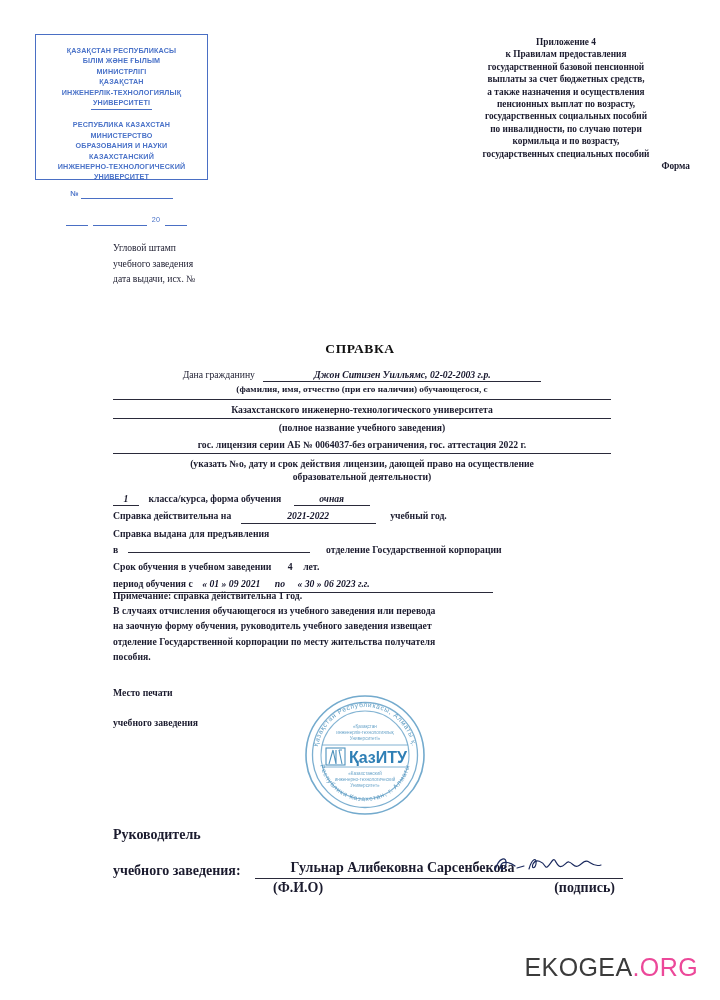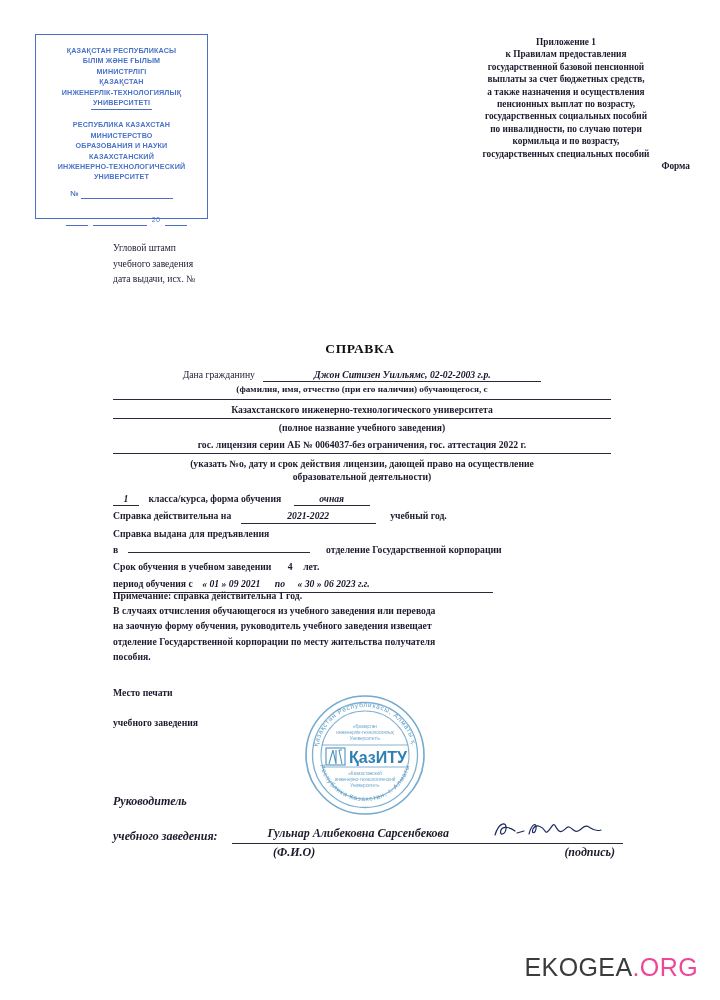--- a/index.html
+++ b/index.html
@@ -18,21 +18,21 @@
     background: #ffffff;
     overflow: hidden;
   }
 
   
   .corner-stamp {
     position: absolute;
     left: 35px;
     top: 34px;
     width: 173px;
-    height: 185px;
+    height: 146px;
     border: 1.6px solid #4a6fc4;
     box-sizing: border-box;
     color: #4a72c8;
     font-family: "Liberation Sans", sans-serif;
     font-size: 7.2px;
     line-height: 10.4px;
     letter-spacing: 0.15px;
     text-align: center;
     padding-top: 11px;
   }
@@ -188,26 +188,25 @@
     top: 678px;
     font-size: 9.7px;
     line-height: 30px;
     font-weight: 700;
     color: #1b1b2e;
   }
 
   .signer-block {
     position: absolute;
     left: 113px;
-    top: 794px;
+    top: 827px;
     width: 510px;
-    font-size: 12px;
-    font-weight: 700;
-    color: #1b1b2e;
-    font-style: italic;
+    font-size: 14px;
+    font-weight: 700;
+    color: #1b1b2e;
   }
   .signer-row1 { margin-bottom: 17px; }
   .signer-row2 {
     display: flex;
     align-items: flex-end;
   }
   .signer-label { white-space: nowrap; }
   .signer-name-wrap {
     flex: 1;
     margin-left: 14px;
@@ -301,21 +300,21 @@
 
     <div class="stamp-date-row">
       <span class="stamp-rule-sm"></span>
       <span class="stamp-rule-md"></span>
       <span>20</span>
       <span class="stamp-rule-sm"></span>
     </div>
   </div>
 
   <div class="appendix">
-    <div>Приложение 1</div>
+    <div>Приложение 4</div>
     <div>к Правилам предоставления</div>
     <div>государственной базовой пенсионной</div>
     <div>выплаты за счет бюджетных средств,</div>
     <div>а также назначения и осуществления</div>
     <div>пенсионных выплат по возрасту,</div>
     <div>государственных социальных пособий</div>
     <div>по инвалидности, по случаю потери</div>
     <div>кормильца и по возрасту,</div>
     <div>государственных специальных пособий</div>
     <div class="forma">Форма</div>

